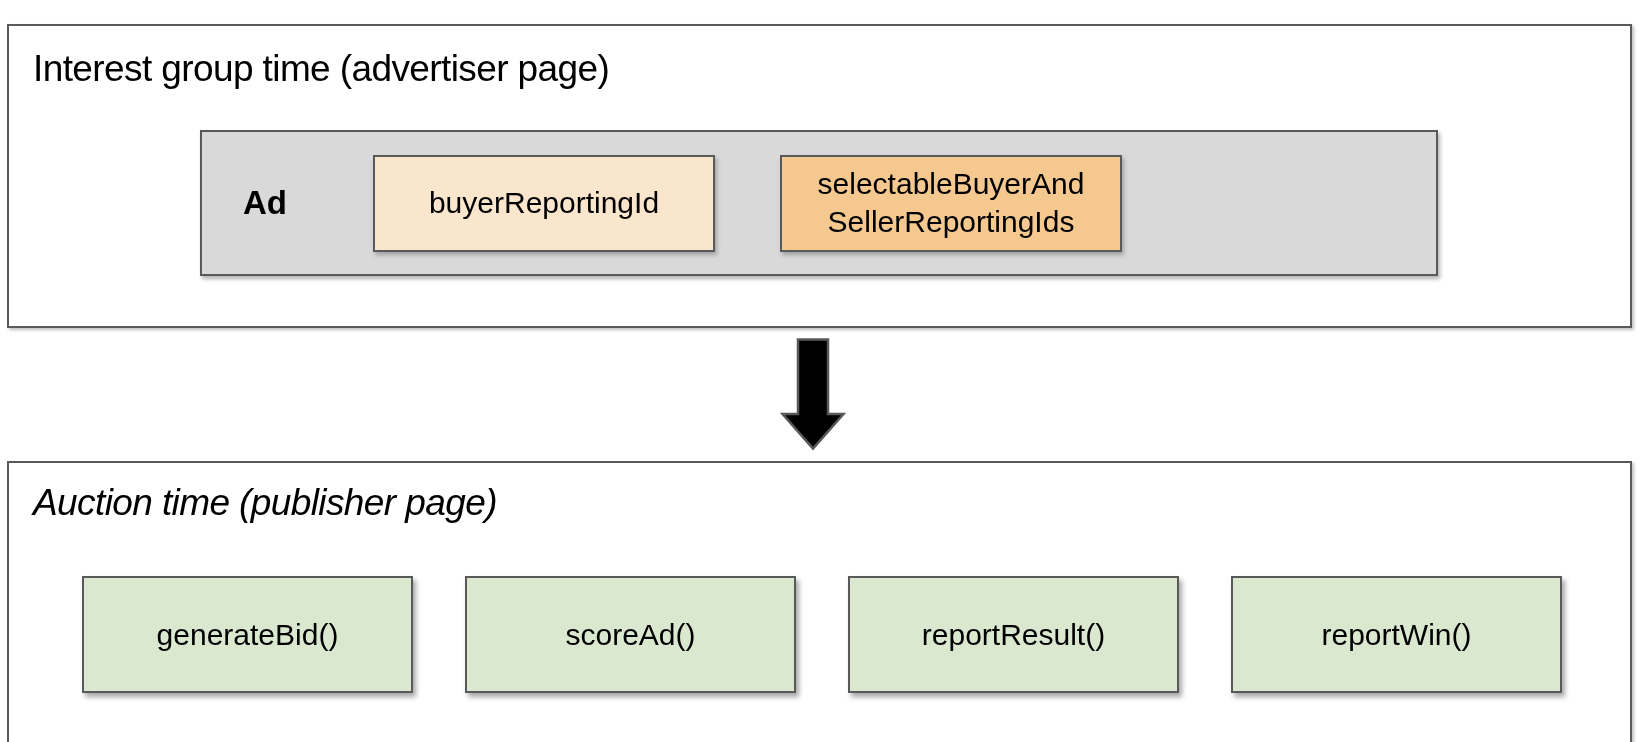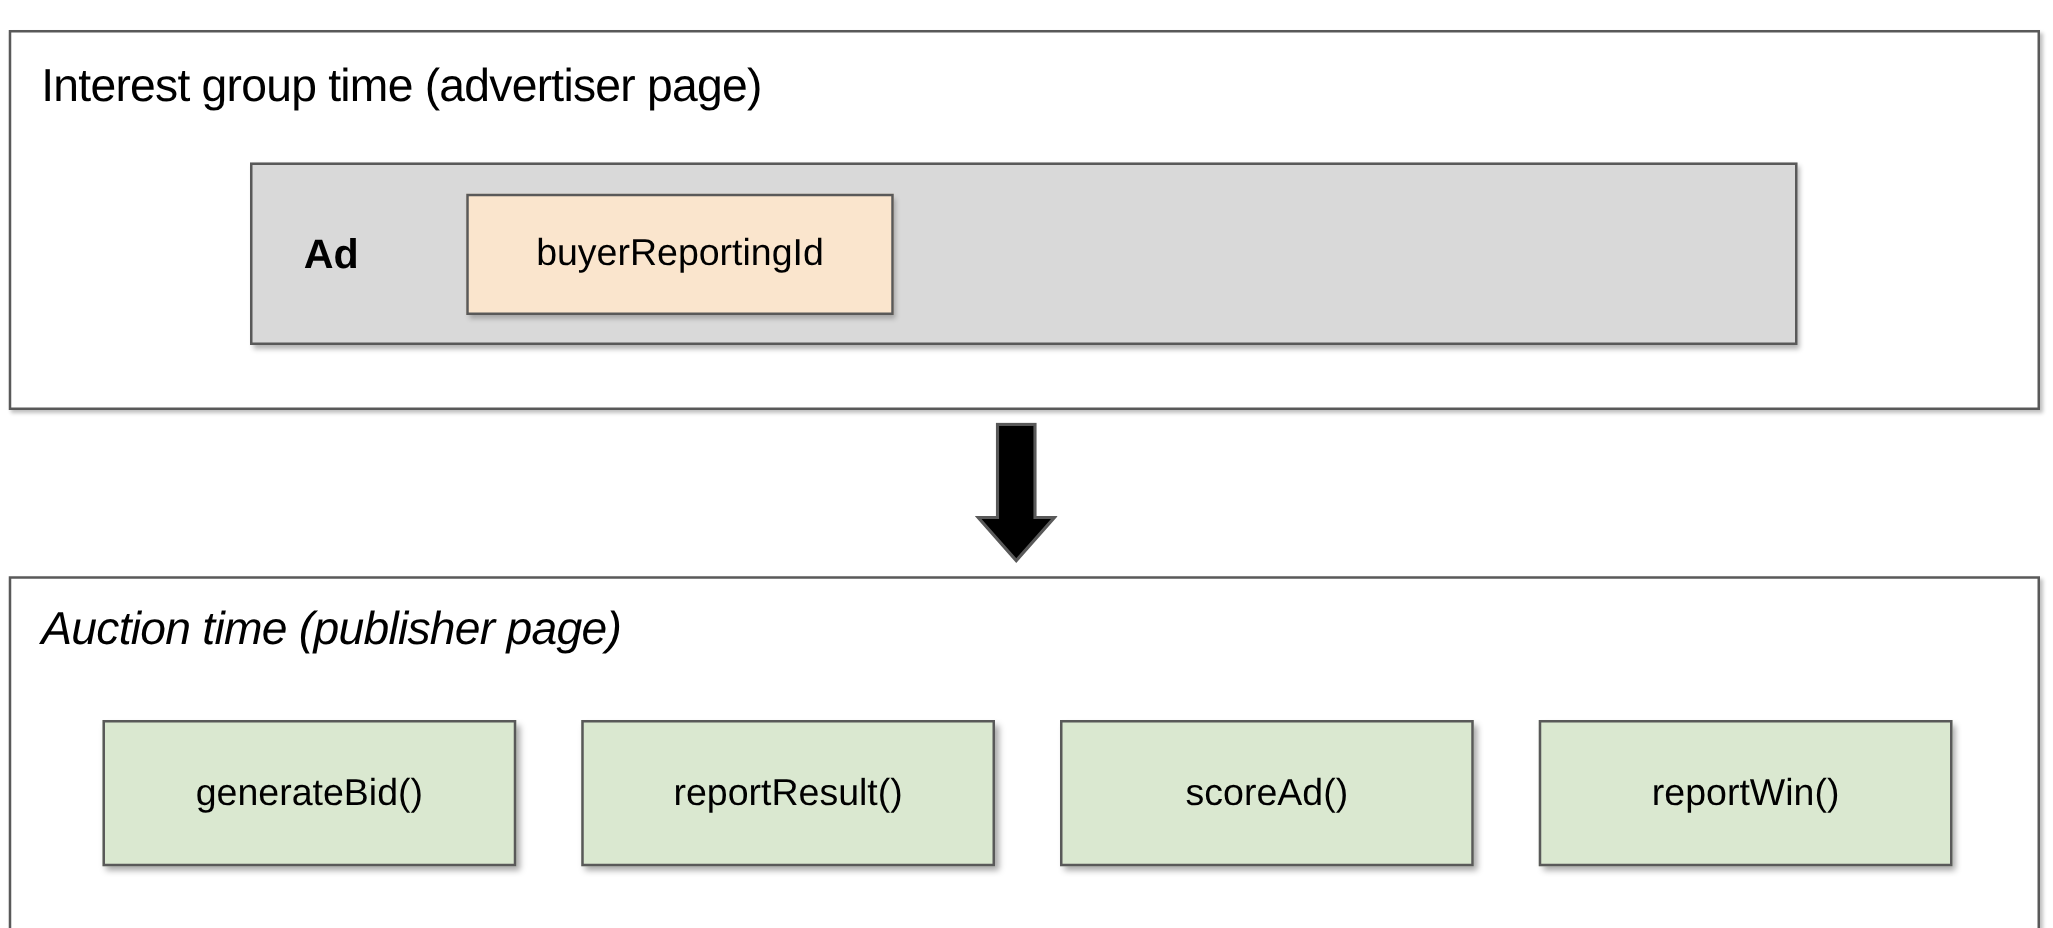--- a/index.html
+++ b/index.html
@@ -116,39 +116,43 @@
     <div class="section-title">Interest group time (advertiser page)</div>
 
     <div class="ad-strip">
       <div class="ad-label">Ad</div>
 
       <div class="id-box peach">
         <span>buyerReportingId</span>
       </div>
 
 
+      <div class="id-box orange">
+        <span>selectableBuyerAnd
+SellerReportingIds</span>
+      </div>
     </div>
   </section>
 
   <svg class="arrow" width="66" height="113" viewBox="0 0 66 113" xmlns="http://www.w3.org/2000/svg">
     <path d="M 18 1.5 H 48 V 76 H 63.5 L 33 110.5 L 2.5 76 H 18 Z"></path>
   </svg>
 
   <section class="container bottom">
     <div class="section-title">Auction time (publisher page)</div>
 
     <div class="fn-row">
       <div class="fn-box">
         <span>generateBid()</span>
       </div>
       <div class="fn-box">
-        <span>reportResult()</span>
+        <span>scoreAd()</span>
       </div>
       <div class="fn-box">
-        <span>scoreAd()</span>
+        <span>reportResult()</span>
       </div>
       <div class="fn-box">
         <span>reportWin()</span>
       </div>
     </div>
   </section>
 
 </div>
 
 </body></html>

